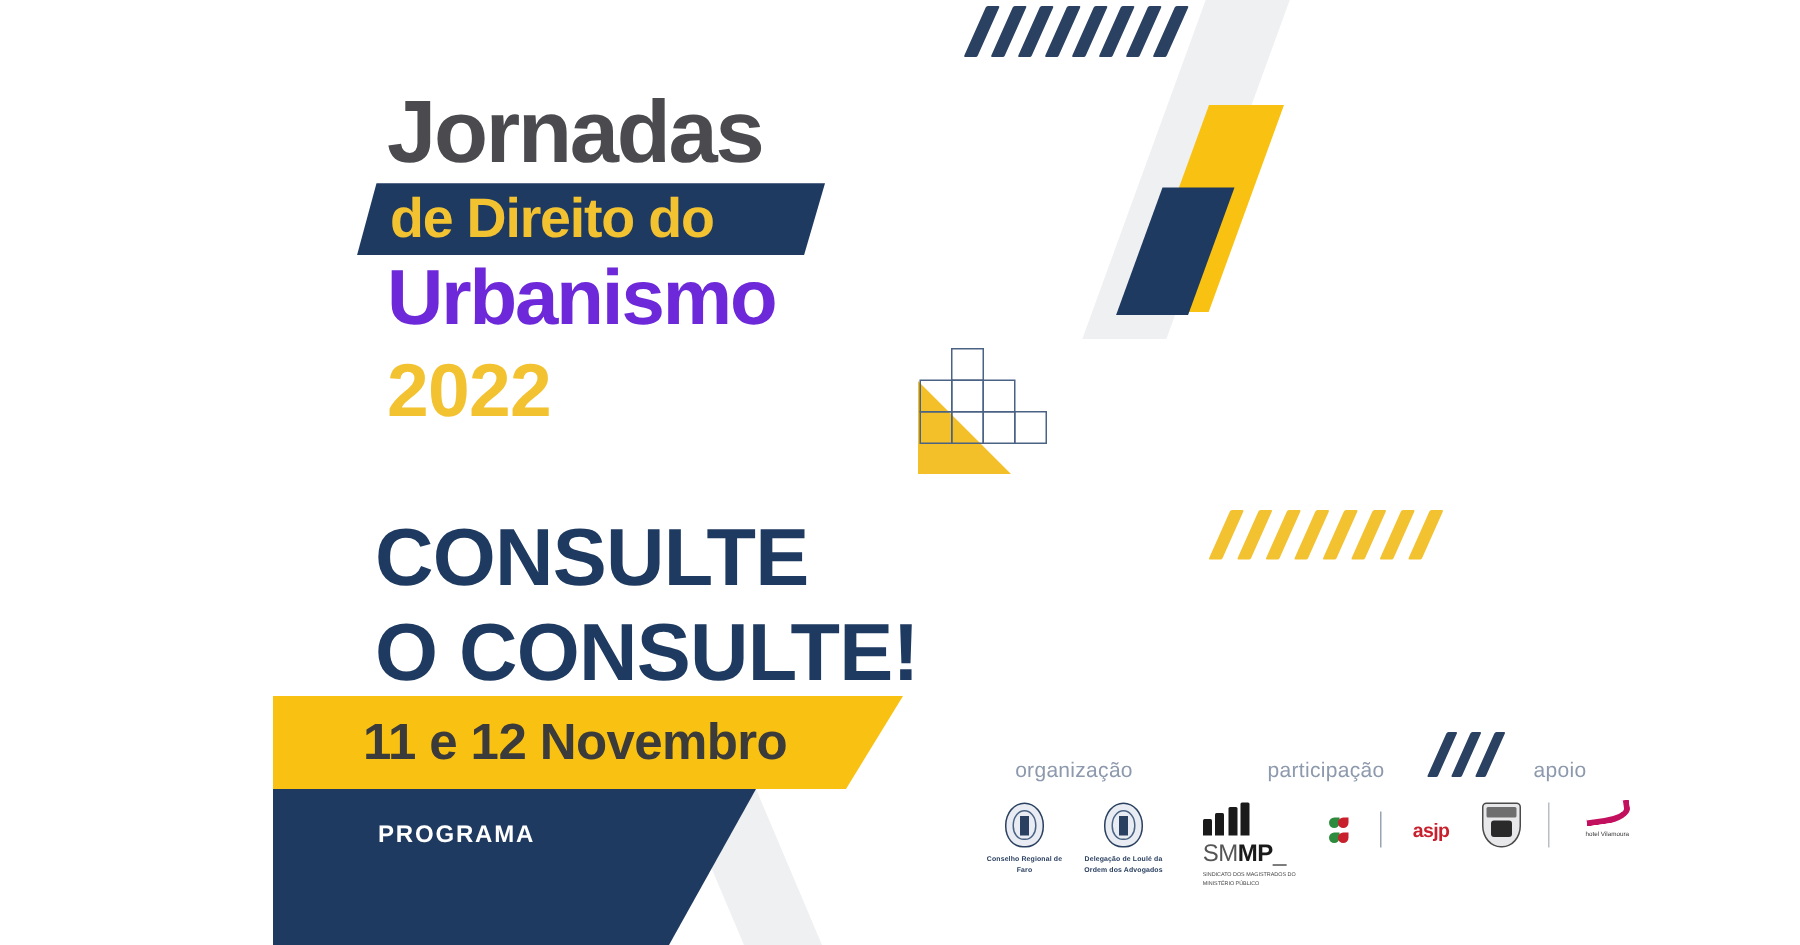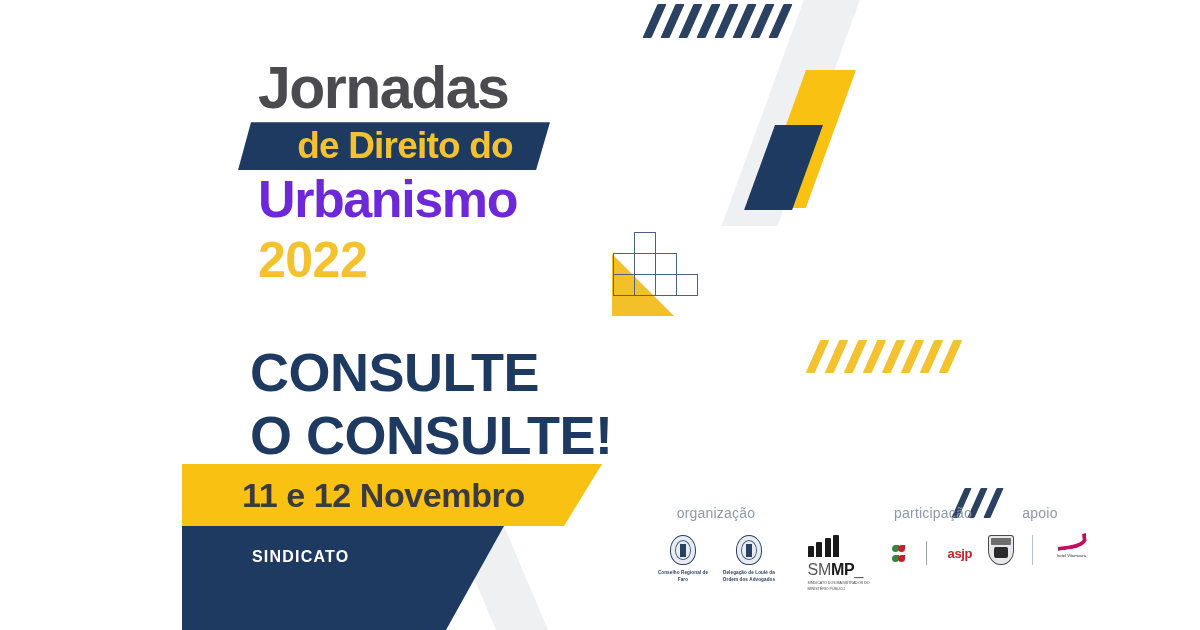--- a/index.html
+++ b/index.html
@@ -62,21 +62,21 @@
     position:absolute; width:22px; height:22px;
     border:1.4px solid #4a6283; background:transparent;
   }
 
   
   .title-wrap { position:absolute; left:258px; top:58px; }
   .t-jornadas {
     font-size:59px; font-weight:700; letter-spacing:-1.5px;
     color:#4b4b4f; line-height:1.02;
   }
-  .band-wrap { position:relative; margin:4px 0 2px -20px; width:312px; height:48px;text-align:center; }
+  .band-wrap { position:relative; margin:4px 0 2px -20px; width:312px; height:48px; }
   .band-bg {
     position:absolute; inset:0; background:#1f3a60;
     clip-path:polygon(13px 0, 100% 0, calc(100% - 14px) 100%, 0 100%);
   }
   .band-text {
     position:relative; color:#f3c231; font-size:37px; font-weight:700;
     letter-spacing:-0.8px; line-height:48px; padding-left:22px;
   }
   .t-urbanismo {
     font-size:52px; font-weight:800; letter-spacing:-1.4px;
@@ -138,21 +138,21 @@
   }
   .seal::before {
     content:""; position:absolute; left:50%; top:8px;
     width:6px; height:13px; margin-left:-3px; background:#2b4161;
   }
   .cap {
     margin-top:5px; font-size:4.6px; line-height:1.5; text-align:center;
     color:#2b4161; font-weight:700; letter-spacing:.1px;
   }
   .grp-org { width:128px; }
-  .grp-part { width:176px; margin-left:16px;align-items:flex-end; }
+  .grp-part { width:176px; margin-left:16px; }
   .grp-apoio { width:108px; margin-left:14px; }
 
   .smmp { display:flex; flex-direction:column; align-items:flex-start; width:66px; }
   .bars { display:flex; align-items:flex-end; gap:2.5px; height:22px; }
   .bars i { display:block; width:6px; background:#1a1a1a; border-radius:1px 1px 0 0; }
   .bars i:nth-child(1){height:11px;} .bars i:nth-child(2){height:15px;}
   .bars i:nth-child(3){height:19px;} .bars i:nth-child(4){height:22px;}
   .smmp-word { margin-top:4px; font-size:16px; letter-spacing:-.3px; color:#1a1a1a; }
   .smmp-word b { font-weight:800; }
   .smmp-word s { text-decoration:none; font-weight:400; color:#555; }
@@ -257,21 +257,21 @@
     <div>O CONSULTE!</div>
   </div>
 
   <div class="grey-v"></div>
 
   <div class="band-date">
     <span>11 e 12 Novembro</span>
   </div>
 
   <div class="band-city">
-    <span>SINDICATO</span>
+    <span>PROGRAMA</span>
   </div>
 
   <div class="partners">
 
     <div class="pgroup grp-org">
       <div class="plabel">organização</div>
       <div class="prow">
         <div class="logo">
           <div class="seal"></div>
           <div class="cap">Conselho Regional

